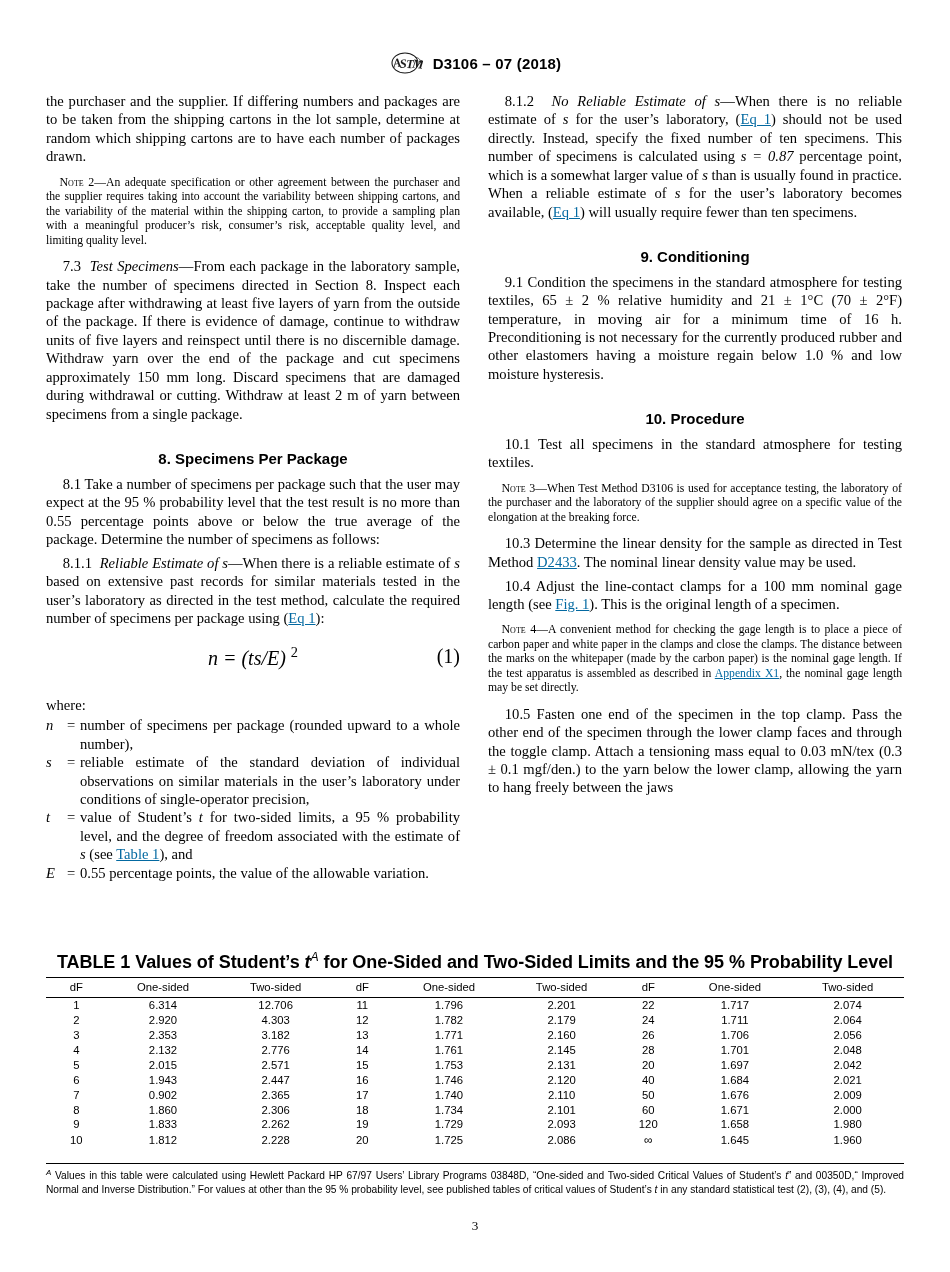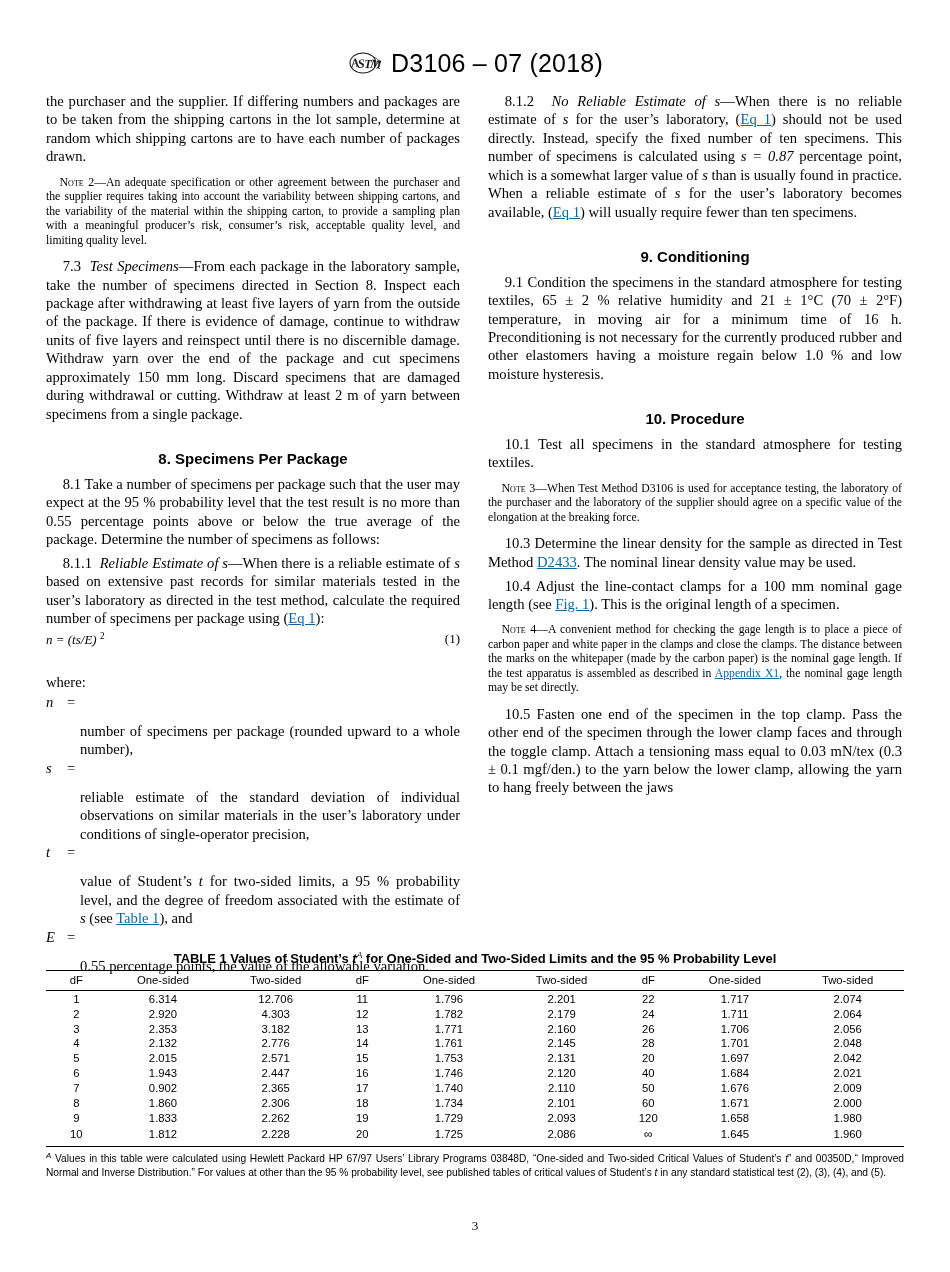--- a/index.html
+++ b/index.html
@@ -34,22 +34,22 @@
     justify-content: center;
     gap: 10px;
   }
   .astm-logo {
     width: 34px;
     height: 26px;
     display: block;
   }
   .header-title {
     font-family: "Liberation Sans", sans-serif;
-    font-size: 25px;
-    font-weight: normal;
+    font-size: 15px;
+    font-weight: bold;
     letter-spacing: 0.2px;
     color: #000;
     white-space: nowrap;
   }
 
   
   .col {
     position: absolute;
     top: 92px;
     width: 414px;
@@ -93,24 +93,24 @@
     font-size: 12px;
   }
 
   i, .it { font-style: italic; }
   .link { color: #0369a1; }
 
   
   .eqn {
     position: relative;
     text-indent: 0;
-    text-align: left;
-    margin-top: 3px;
+    text-align: center;
+    margin-top: 16px;
     margin-bottom: 9px;
-    font-size: 13px;
+    font-size: 20px;
   }
   .eqn .eq-body { font-style: italic; }
   .eqn .eq-num {
     position: absolute;
     right: 0;
     top: 0;
     font-style: normal;
   }
   .eqn sup { font-size: 0.72em; font-style: normal; }
 
@@ -132,33 +132,32 @@
   }
   .weq {
     width: 18px;
     flex: 0 0 18px;
     text-align: center;
   }
   .wdef {
     flex: 1 1 auto;
     text-align: justify;
     text-justify: inter-word;
-    margin-top: 29px;
   }
 
   
   .table-wrap {
     position: absolute;
     left: 46px;
     top: 950px;
     width: 858px;
     font-family: "Liberation Sans", sans-serif;
   }
   .table-title {
-    font-size: 13px;
+    font-size: 18px;
     font-weight: bold;
     text-align: center;
     padding-bottom: 4px;
     letter-spacing: -0.05px;
   }
   .table-title sup { font-size: 0.68em; font-style: italic; font-weight: normal;}
   .table-title i { font-style: italic; }
 
   table.t1 {
     width: 100%;
@@ -170,21 +169,21 @@
     padding: 3px 0 4px 0;
     text-align: center;
     border-top: 1.6px solid #000;
     border-bottom: 0.9px solid #000;
   }
   table.t1 tbody td {
     text-align: center;
     padding: 1.45px 0;
   }
   table.t1 tbody tr:last-child td {
-    padding-bottom: 5px;
+    padding-bottom: 16px;
   }
   table.t1 tbody { border-bottom: 1.6px solid #000; }
 
   .t1 col.c-df  { width: 7.0%; }
   .t1 col.c-one { width: 13.0%; }
   .t1 col.c-two { width: 13.0%; }
 
   .footnote {
     font-family: "Liberation Sans", sans-serif;
     font-size: 10.2px;

